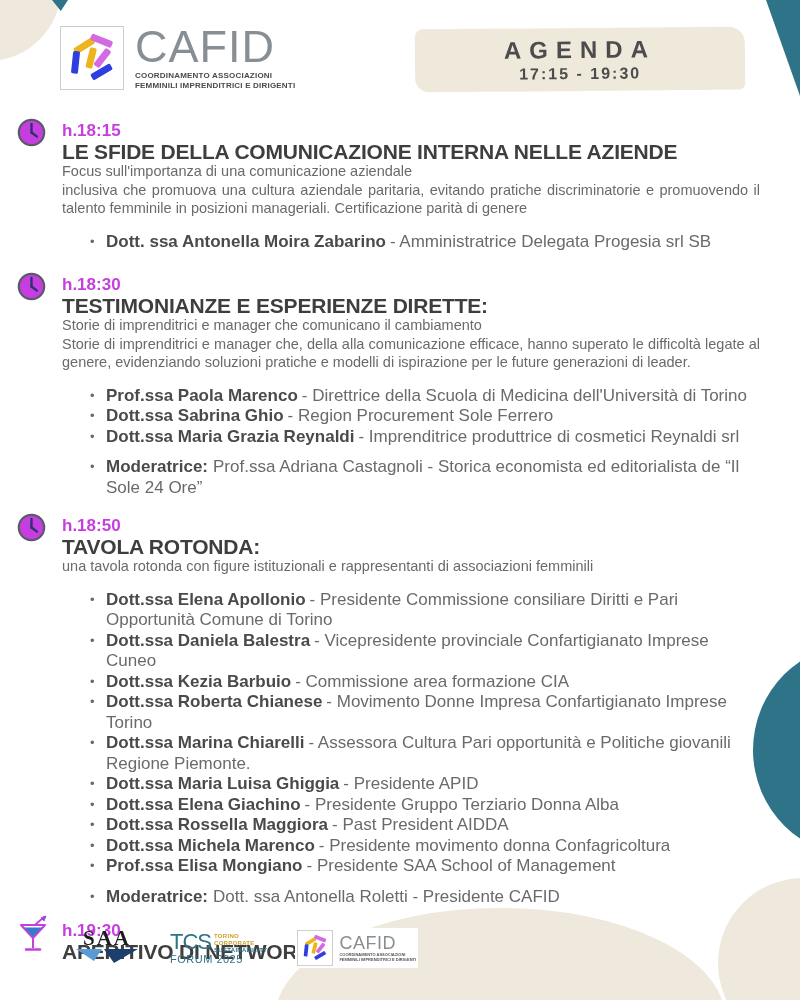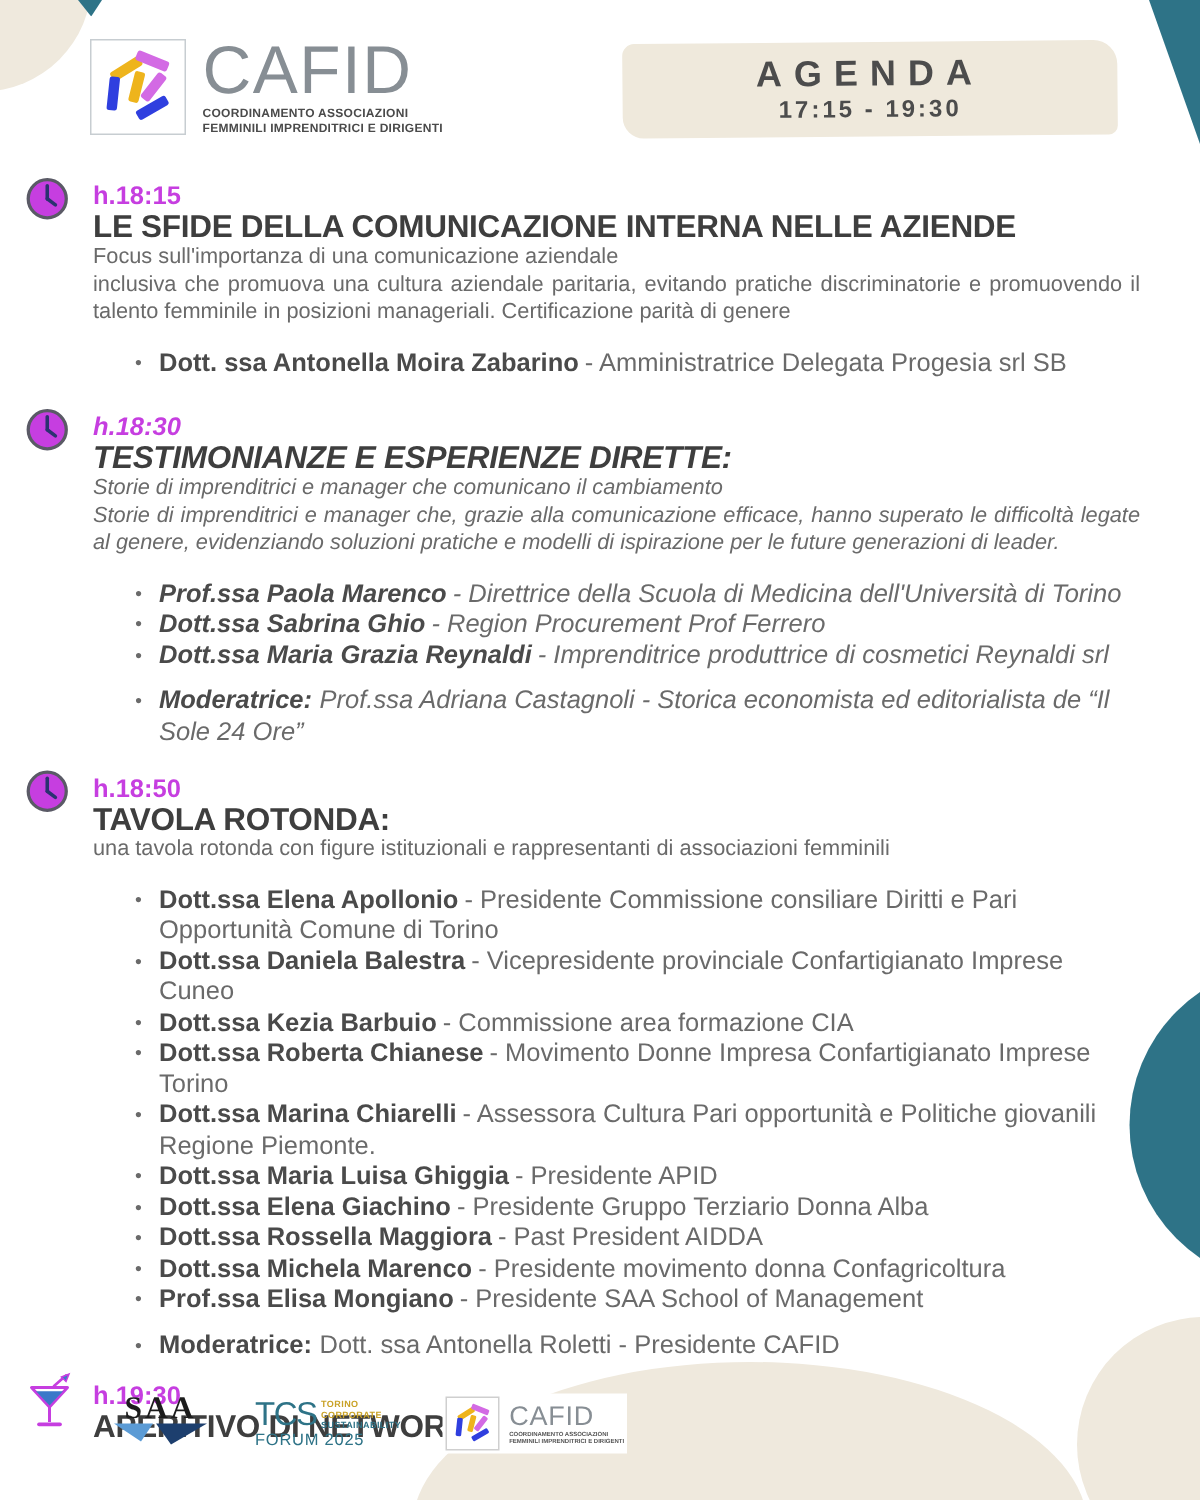--- a/index.html
+++ b/index.html
@@ -31,21 +31,21 @@
   .banner {
     position:absolute; left:415px; top:28px; width:330px; height:63px;
     background:#efe9dc; border-radius:8px 16px 6px 14px; transform:rotate(-.5deg);
     display:flex; flex-direction:column; align-items:center; justify-content:center;
   }
   .banner-title { font-size:24px; font-weight:700; letter-spacing:8px; color:#4c4c4c; }
   .banner-time { font-size:16px; font-weight:700; letter-spacing:2px; color:#4c4c4c; margin-top:1px; }
 
   
   .section { position:relative; margin:16px 40px 0 62px; }
-  .s1 { margin-top:24px; } .s2 { margin-top:22px;font-style:italic; } .s3 { margin-top:17px; } .s4 { margin-top:13px; }
+  .s1 { margin-top:24px; } .s2 { margin-top:22px; } .s3 { margin-top:17px; } .s4 { margin-top:13px; }
   .sec-icon { position:absolute; left:-45px; top:-2px; width:29px; height:29px; }
   .sec-icon.cocktail { left:-48px; top:-6px; width:36px; height:40px; }
   .sec-time { font-size:17px; font-weight:700; color:#c63ee0; line-height:21px; }
   .sec-title { font-size:21px; font-weight:700; color:#3e3e3e; line-height:20px; margin-top:1px; letter-spacing:-.2px; }
   .sec-para p { font-size:14.5px; color:#6a6a6a; line-height:18.5px; text-align:justify; }
   .speakers { list-style:none; margin-top:14px; padding-left:26px; }
   .speakers li, .moderator { position:relative; padding-left:18px; font-size:17px; line-height:20.5px; color:#6a6a6a; }
   .speakers li::before, .moderator::before {
     content:"•"; position:absolute; left:2px; top:0; color:#6a6a6a; font-size:13px;
   }
@@ -130,25 +130,25 @@
   <div class="section s2">
     <svg class="sec-icon" viewBox="0 0 32 32">
       <circle cx="16" cy="16" r="14" fill="#c63ee0" stroke="#5a5a66" stroke-width="2.4"></circle>
       <line x1="16" y1="16" x2="16" y2="6.5" stroke="#2b3270" stroke-width="2.6" stroke-linecap="round"></line>
       <line x1="16" y1="16" x2="22" y2="20.5" stroke="#2b3270" stroke-width="2.6" stroke-linecap="round"></line>
     </svg>
     <div class="sec-time">h.18:30</div>
     <div class="sec-title">TESTIMONIANZE E ESPERIENZE DIRETTE:</div>
     <div class="sec-para">
       <p>Storie di imprenditrici e manager che comunicano il cambiamento</p>
-      <p>Storie di imprenditrici e manager che, grazie alla comunicazione efficace, hanno superato le difficoltà legate al genere, evidenziando soluzioni pratiche e modelli di ispirazione per le future generazioni di leader.</p>
+      <p>Storie di imprenditrici e manager che, della alla comunicazione efficace, hanno superato le difficoltà legate al genere, evidenziando soluzioni pratiche e modelli di ispirazione per le future generazioni di leader.</p>
     </div>
     <ul class="speakers">
       <li><span class="sp-name">Prof.ssa Paola Marenco</span><span class="sp-role">- Direttrice della Scuola di Medicina dell'Università di Torino</span></li>
-      <li><span class="sp-name">Dott.ssa Sabrina Ghio</span><span class="sp-role">- Region Procurement Prof Ferrero</span></li>
+      <li><span class="sp-name">Dott.ssa Sabrina Ghio</span><span class="sp-role">- Region Procurement Sole Ferrero</span></li>
       <li><span class="sp-name">Dott.ssa Maria Grazia Reynaldi</span><span class="sp-role">- Imprenditrice produttrice di cosmetici Reynaldi srl</span></li>
     </ul>
     <div class="moderator">
       <span class="mod-label">Moderatrice:</span><span class="mod-text">Prof.ssa Adriana Castagnoli - Storica economista ed editorialista de “Il Sole 24 Ore”</span>
     </div>
   </div>
 
   <div class="section s3">
     <svg class="sec-icon" viewBox="0 0 32 32">
       <circle cx="16" cy="16" r="14" fill="#c63ee0" stroke="#5a5a66" stroke-width="2.4"></circle>

